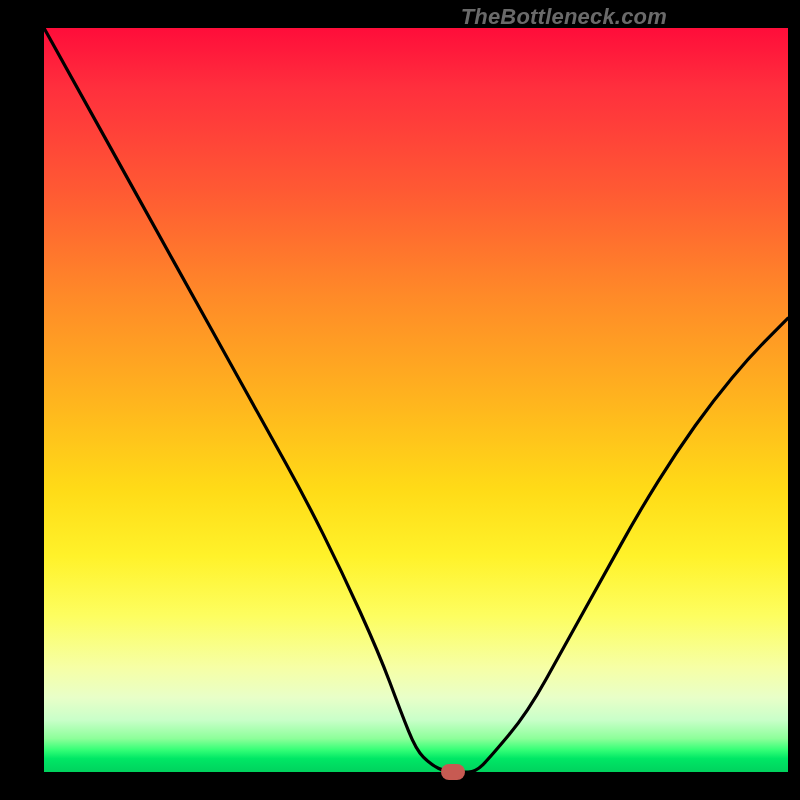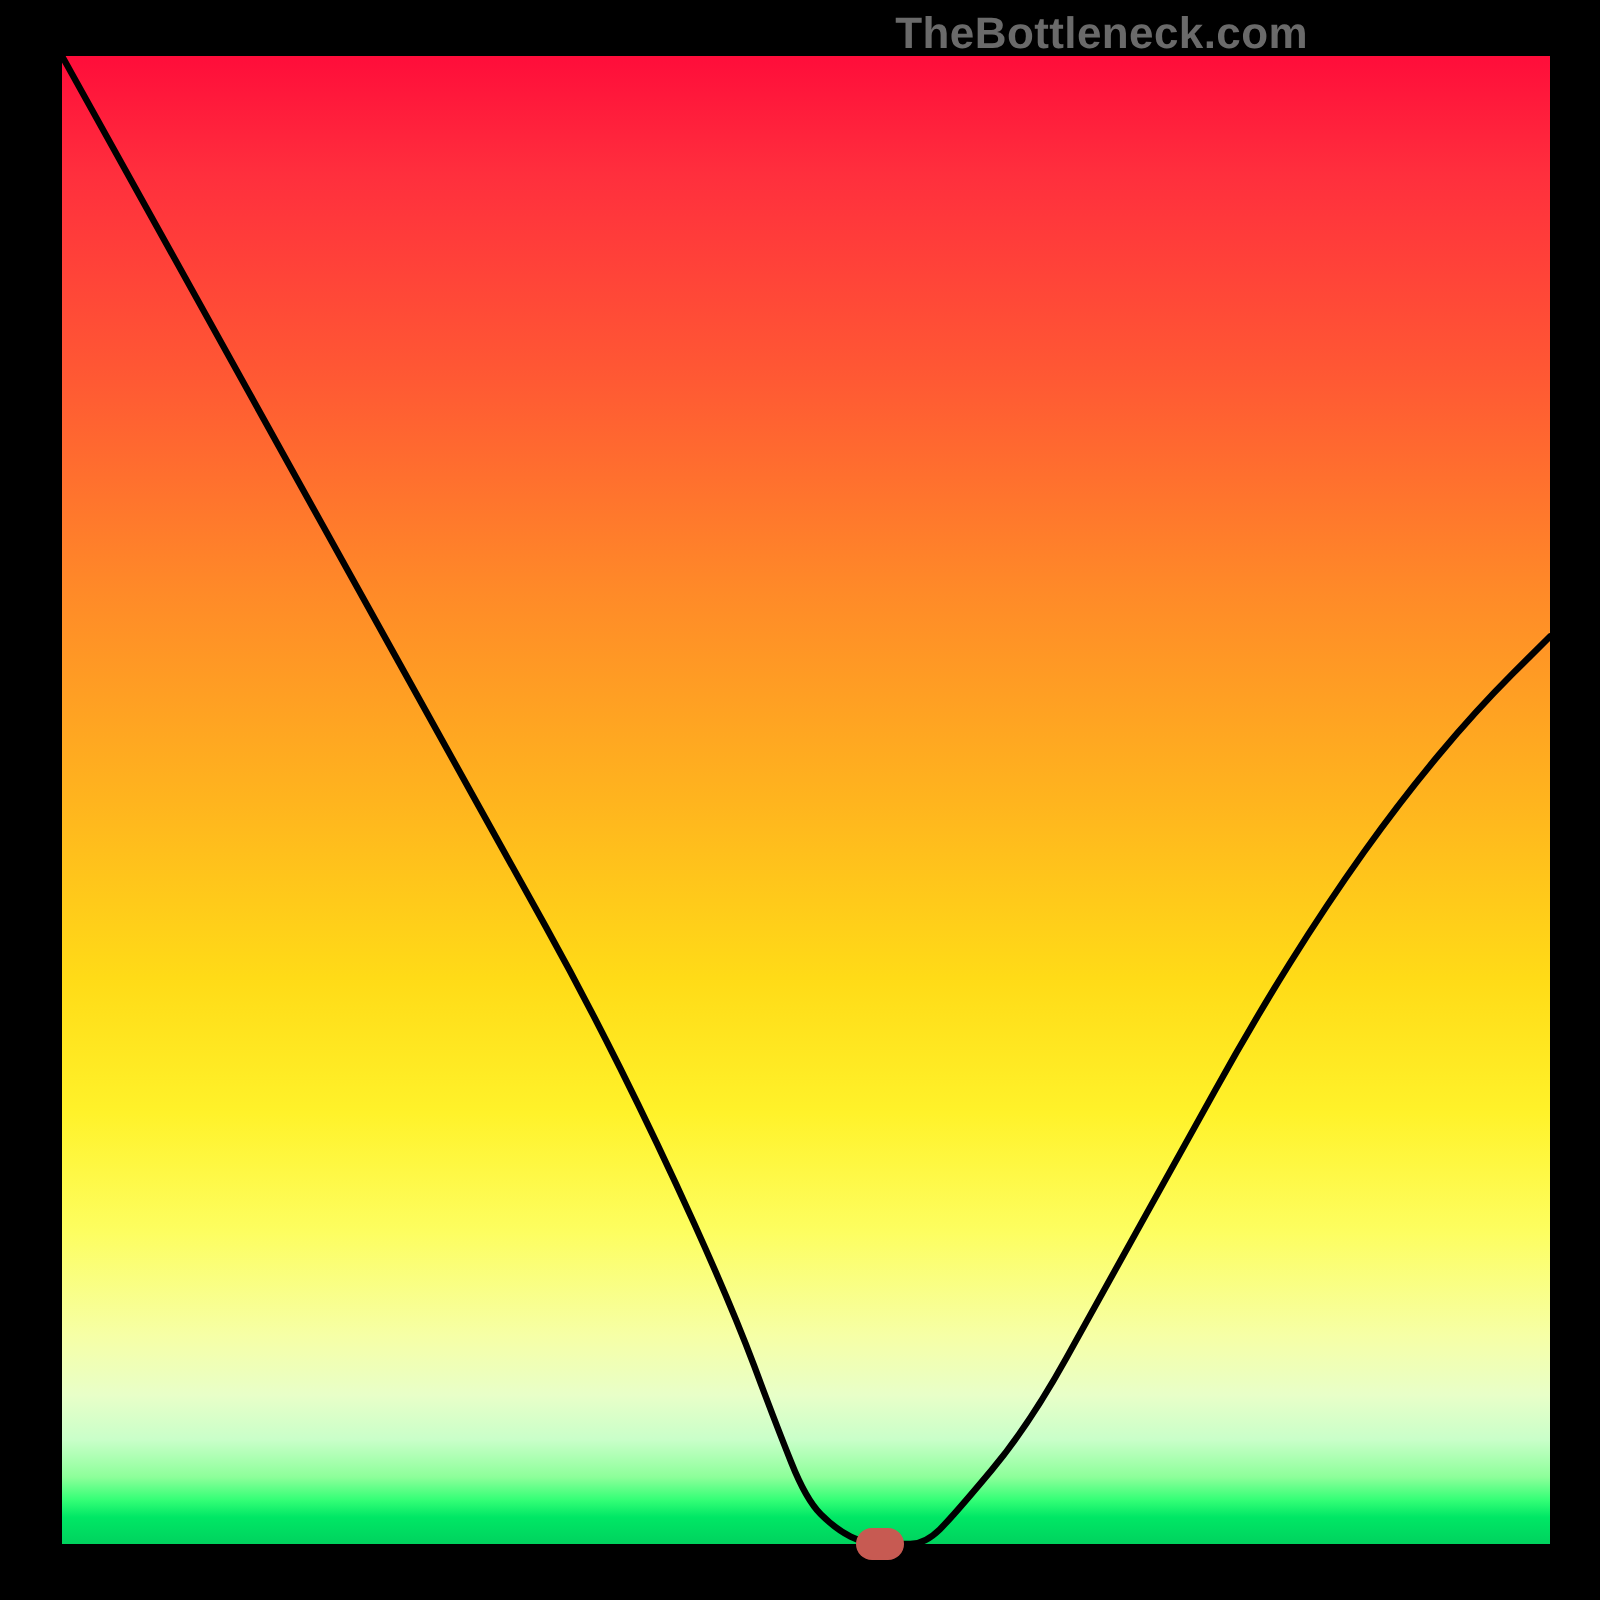--- a/index.html
+++ b/index.html
@@ -6,25 +6,26 @@
     margin: 0;
     padding: 0;
     width: 800px;
     height: 800px;
     background: #000;
     overflow: hidden;
     font-family: Arial, Helvetica, sans-serif;
   }
   .frame {
     position: absolute;
-    left: 3px;
+    left: 16px;
     top: 0;
     width: 661px;
     height: 800px;
     background: #000;
+    font-style: italic;
   }
   .plot {
     position: absolute;
     left: 28px;
     top: 28px;
     width: 744px;
     height: 744px;
     
     background:
       linear-gradient(to bottom,

